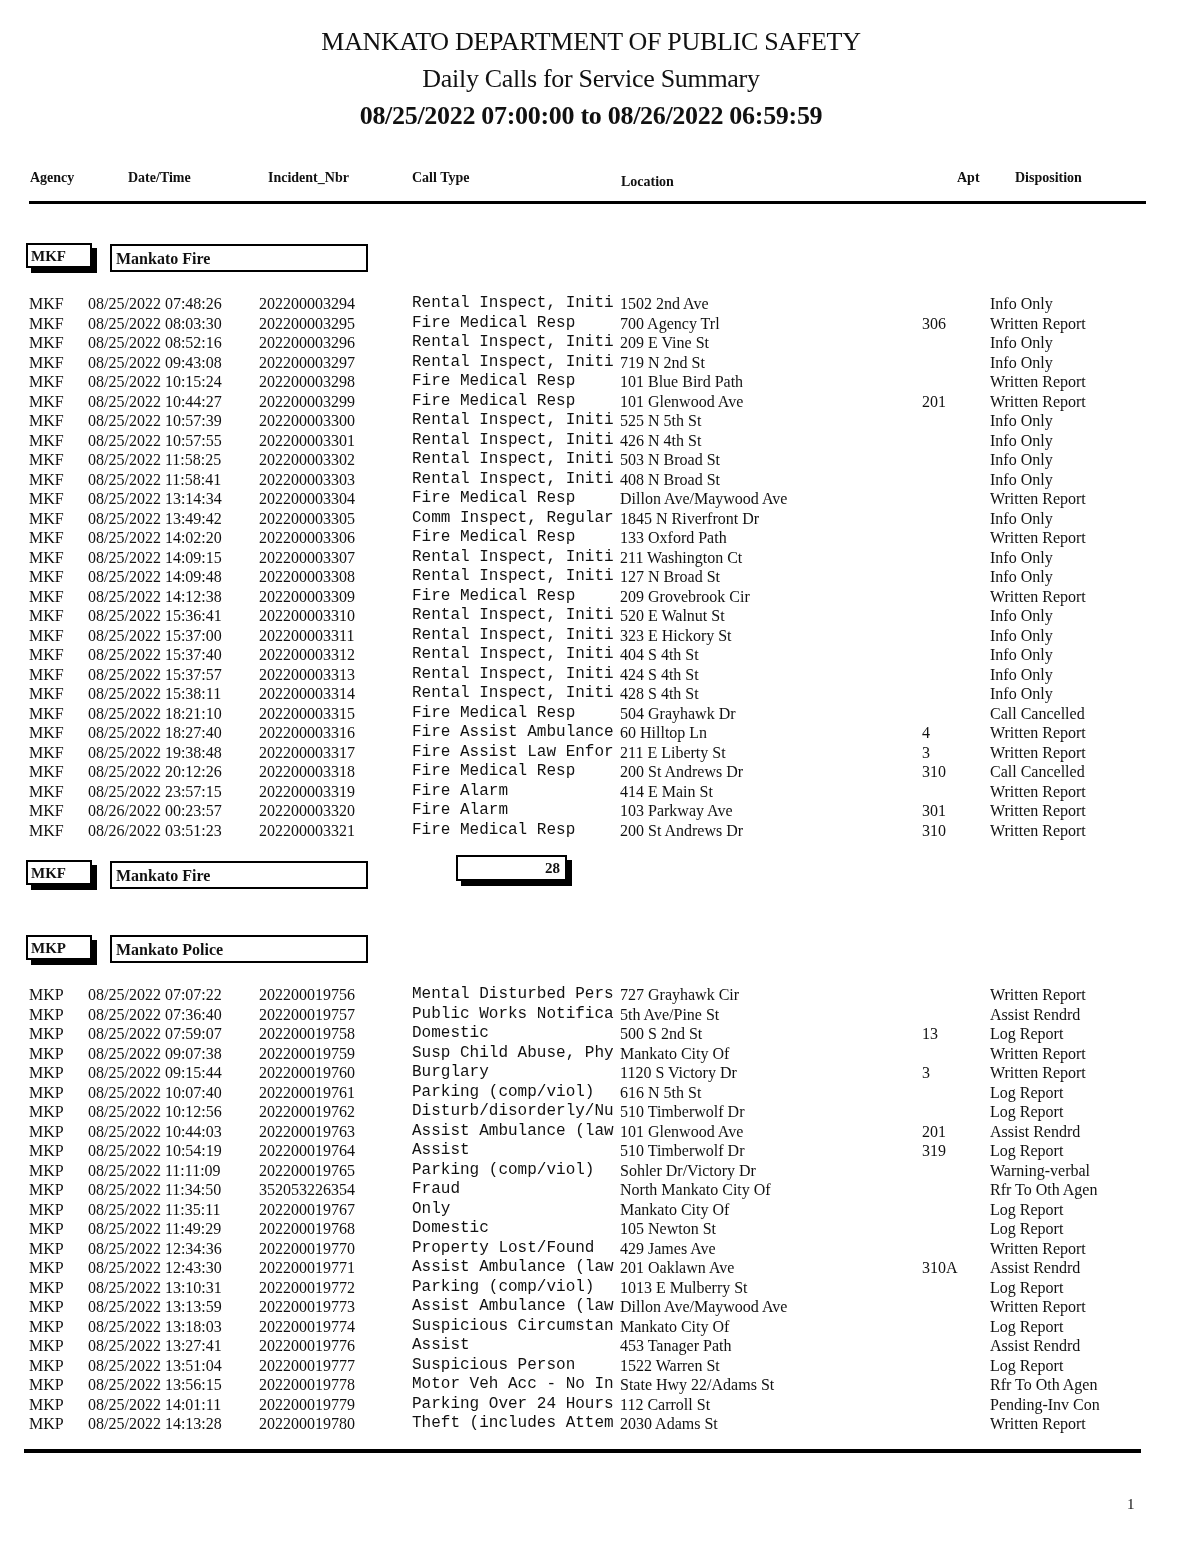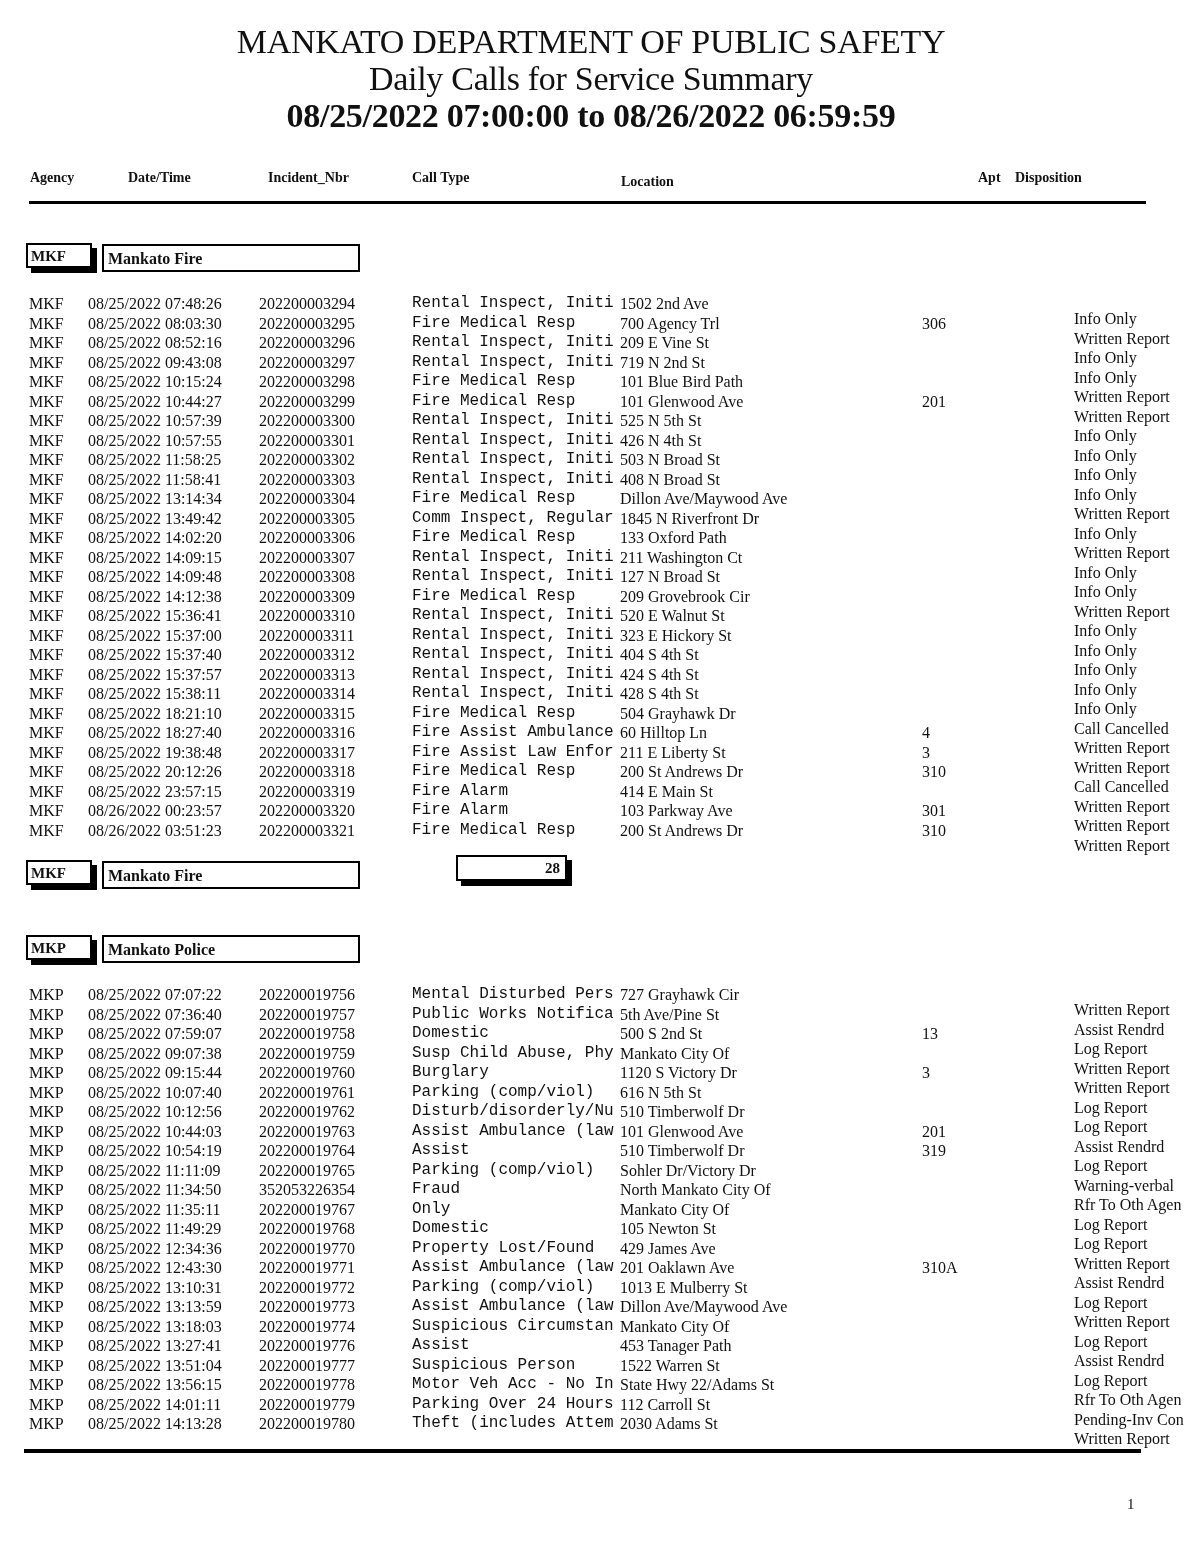--- a/index.html
+++ b/index.html
@@ -2,81 +2,81 @@
 <html><head>
 <meta charset="utf-8">
 <style>
   html, body { margin: 0; padding: 0; background: #ffffff; }
   body {
     width: 1200px; height: 1554px; position: relative; overflow: hidden;
     font-family: "Liberation Serif", "DejaVu Serif", serif; color: #111;
   }
   .title {
     position: absolute; left: 0; width: 1182px; text-align: center;
-    font-size: 34px; line-height: 32px; letter-spacing: -0.3px;
+    font-size: 26px; line-height: 32px; letter-spacing: -0.3px;
   }
   #t1 { top: 26px; }
   #t2 { top: 63px; }
   #t3 { top: 100px; font-weight: bold; }
   .colhdr {
     position: absolute; top: 170px; font-weight: bold; font-size: 14px;
   }
   .rule {
     position: absolute; background: #000;
   }
   .rule.top { left: 29px; top: 201px; width: 1117px; height: 3px; }
   .rule.bottom { left: 24px; top: 1449px; width: 1117px; height: 4px; }
 
   .agency-box {
     position: absolute; left: 26px; width: 66px; height: 25px;
     border: 2px solid #000; background: #fff;
     box-shadow: 5px 5px 0 #000;
     font-weight: bold; font-size: 15px; line-height: 23px; padding-left: 3px; box-sizing: border-box;
   }
   .agency-name-box {
-    position: absolute; left: 102px; width: 258px; height: 28px;
+    position: absolute; left: 110px; width: 258px; height: 28px;
     border: 2px solid #000; box-sizing: border-box; background: #fff;
     font-weight: bold; font-size: 16px; line-height: 26px; padding-left: 4px;
   }
   .count-box {
     position: absolute; left: 456px; width: 111px; height: 26px;
     border: 2px solid #000000; box-sizing: border-box; background: #fff;
     box-shadow: 5px 5px 0 #000;
     font-weight: bold; font-size: 15px; line-height: 22px; text-align: right; padding-right: 5px;
   }
 
   .rows { position: absolute; left: 0; width: 1200px; }
   .row { position: relative; height: 19.5px; font-size: 16px; line-height: 19.5px; }
   .row span { position: absolute; top: 0; white-space: nowrap; }
   .c-agency { left: 29px; }
   .c-dt { left: 88px; }
   .c-inc { left: 259px; }
   .c-type { left: 412px; font-family: Liberation Mono, monospace; }
   .c-loc { left: 620px; }
   .c-apt { left: 922px; }
-  .c-disp { left: 1074px; margin-top: 15px; }
+  .c-disp { left: 990px; }
 
   .pageno { position: absolute; left: 1127px; top: 1496px; font-size: 15px; }
 </style>
 </head>
 <body>
 
 <div>
   <div id="t1" class="title">MANKATO DEPARTMENT OF PUBLIC SAFETY</div>
   <div id="t2" class="title">Daily Calls for Service Summary</div>
   <div id="t3" class="title">08/25/2022  07:00:00 to  08/26/2022  06:59:59</div>
 </div>
 
 <div>
   <span class="colhdr" style="left:30px">Agency</span>
   <span class="colhdr" style="left:128px">Date/Time</span>
   <span class="colhdr" style="left:268px">Incident_Nbr</span>
   <span class="colhdr" style="left:412px">Call Type</span>
   <span class="colhdr" style="left:621px; top:174px">Location</span>
-  <span class="colhdr" style="left:978px">Apt</span>
+  <span class="colhdr" style="left:957px">Apt</span>
   <span class="colhdr" style="left:1015px">Disposition</span>
 </div>
 <div class="rule top"></div>
 
 <div class="agency-box" style="top:243px">MKF</div>
 <div class="agency-name-box" style="top:244px">Mankato Fire</div>
 
 <div class="rows" id="rows-0" style="top:294px">
     <div class="row">
       <span class="c-agency">MKF</span>

